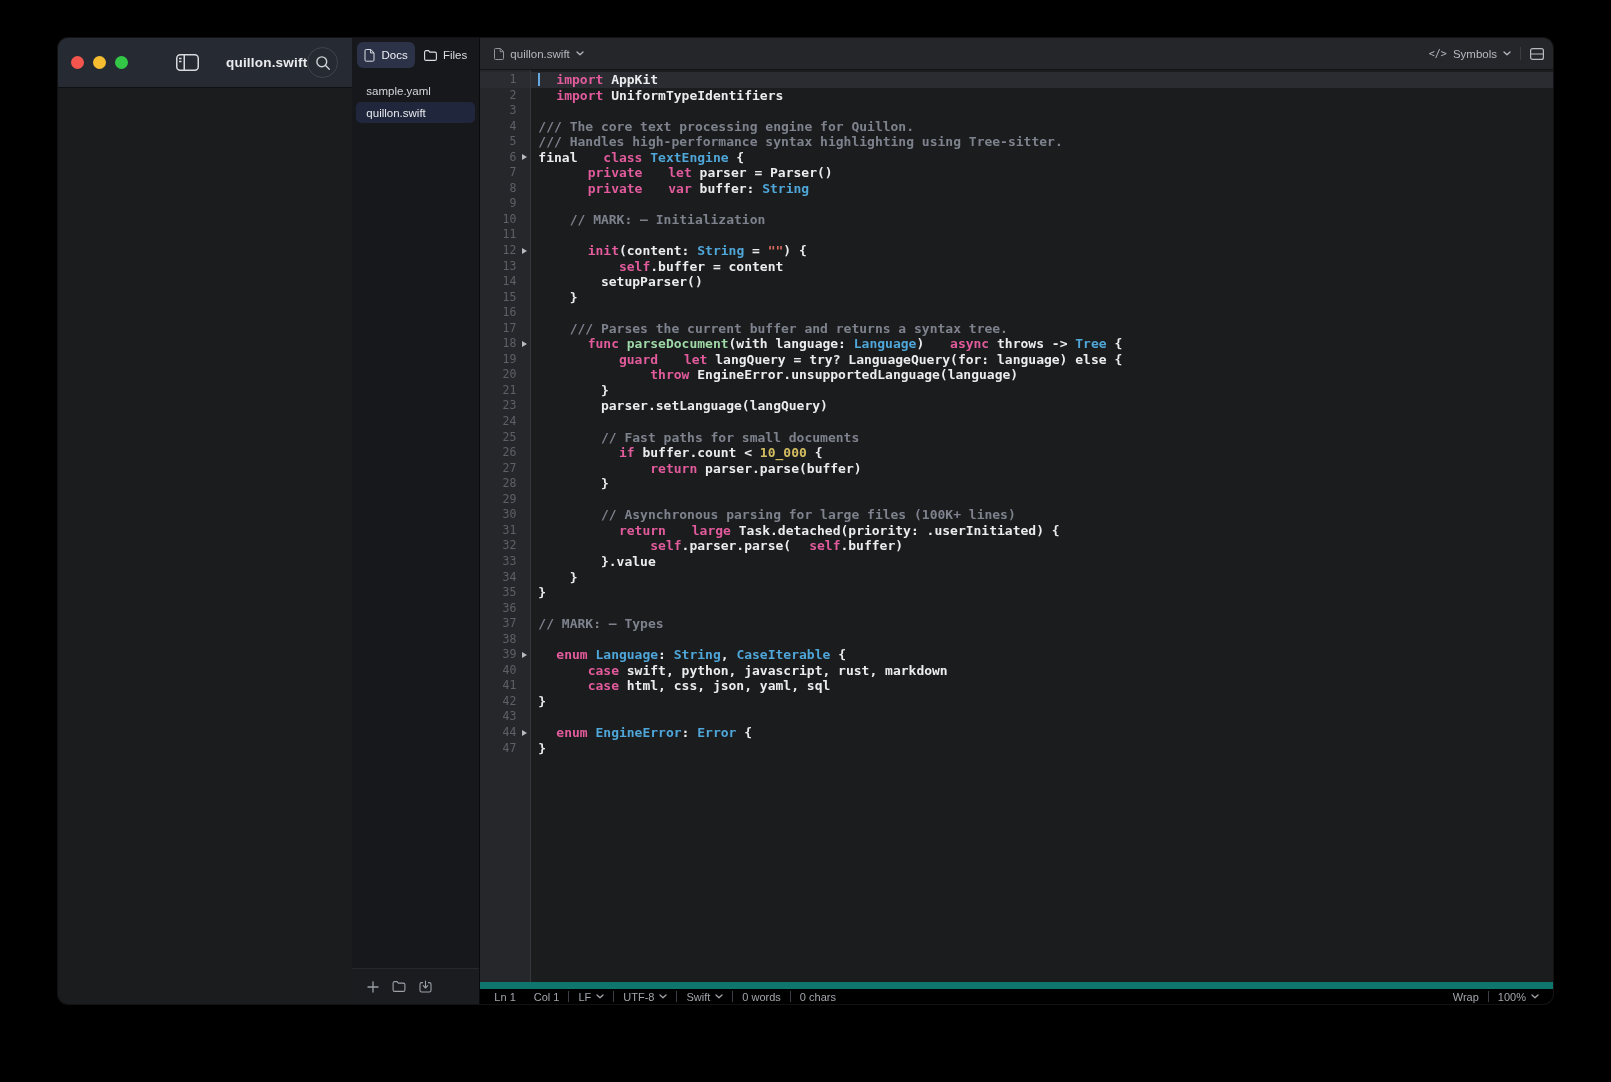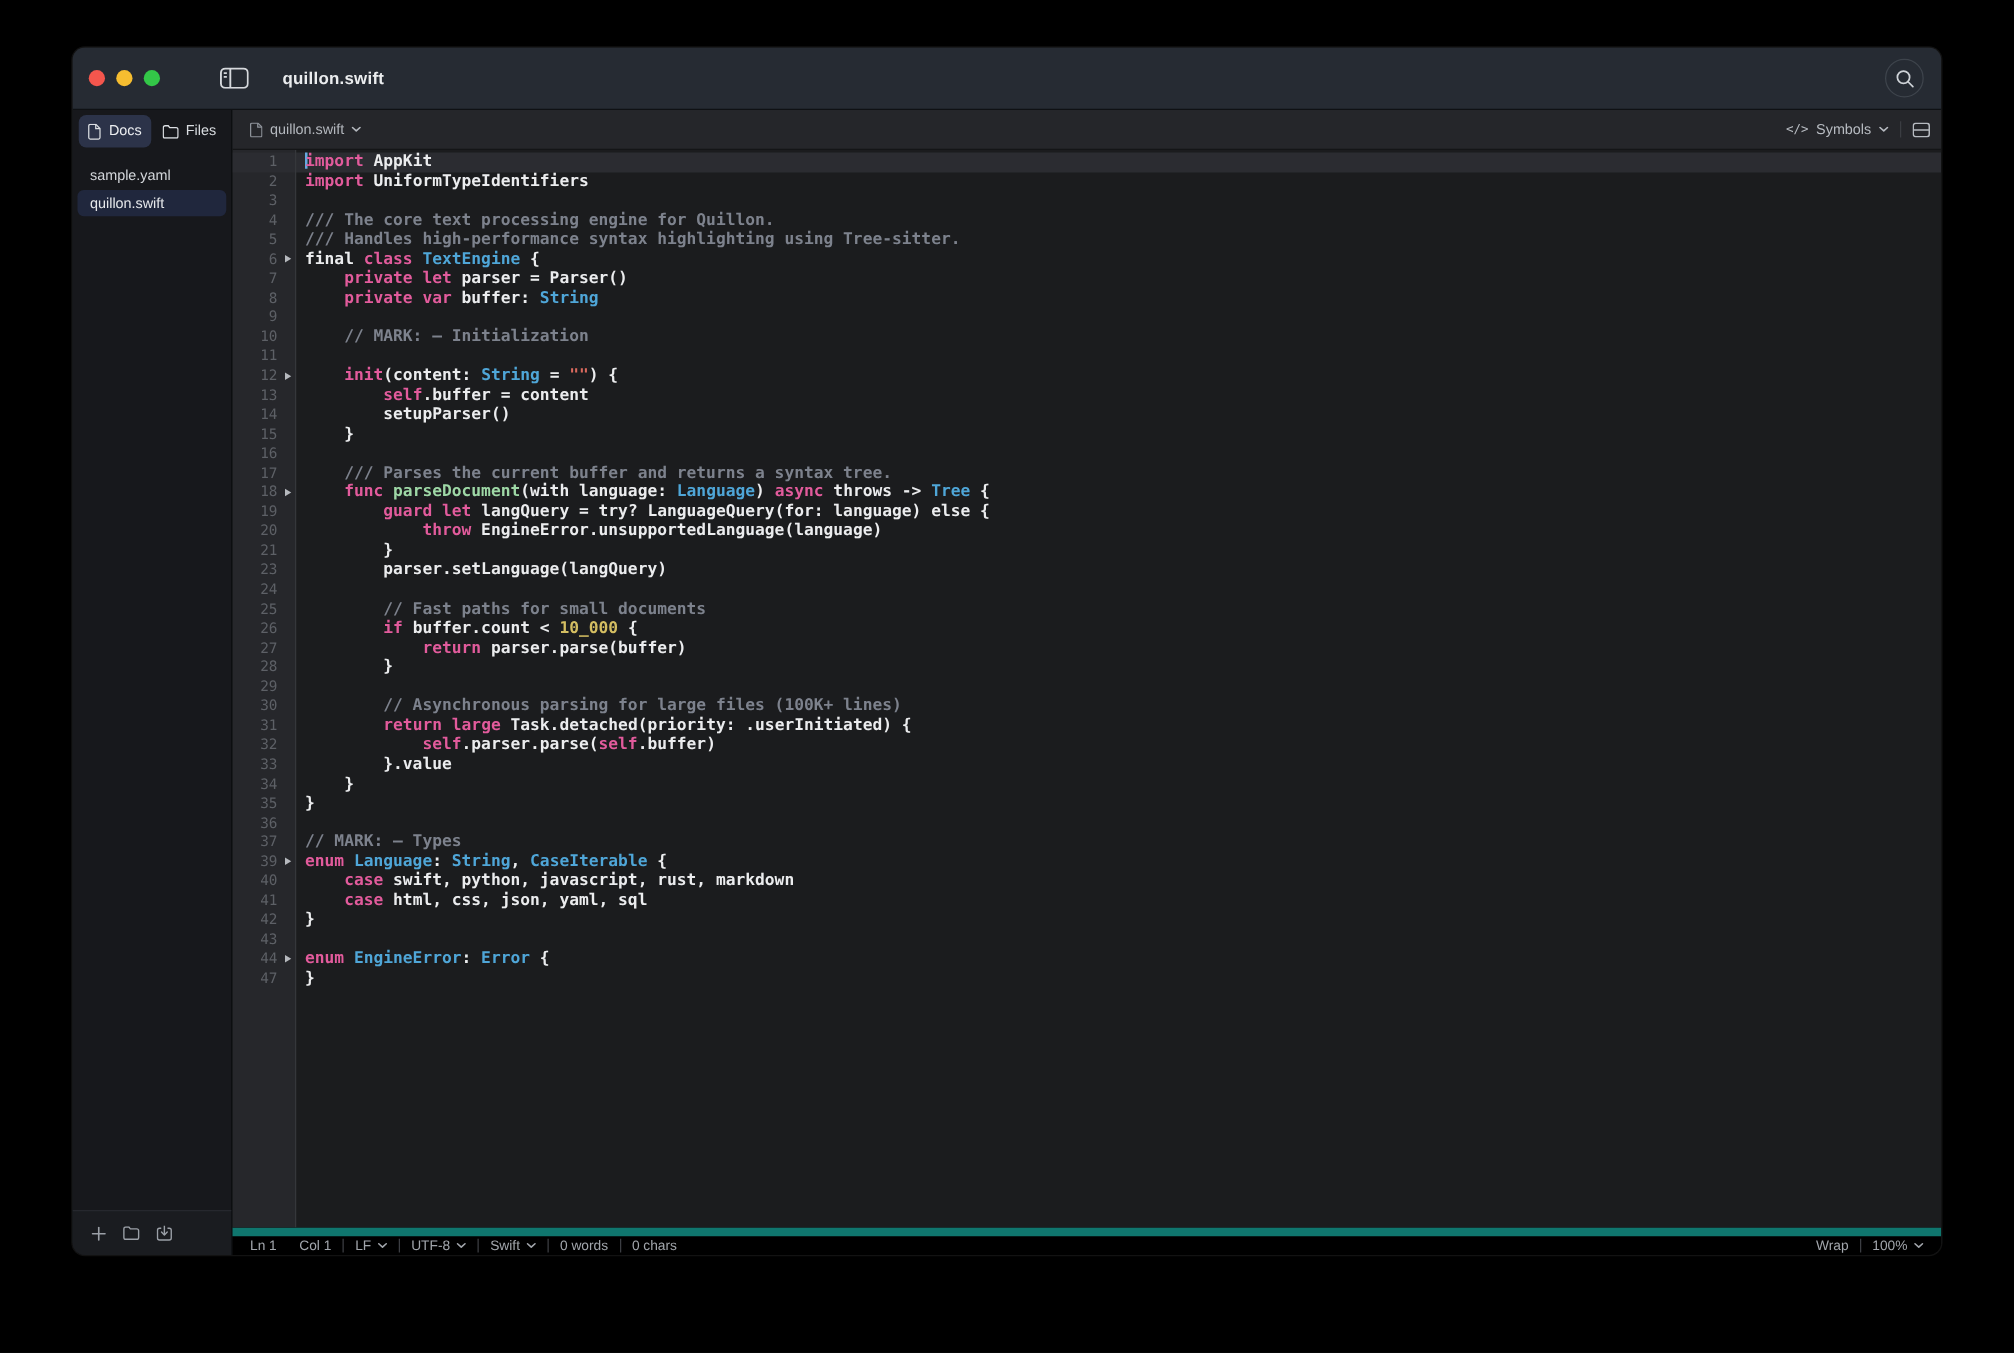--- a/index.html
+++ b/index.html
@@ -1,21 +1,21 @@
 <!DOCTYPE html>
 <html style="--kw: #e25b9c; --ty: #4fa6d8; --fn: #9ed8a6; --cm: #7d828d; --st: #da6a5e; --nu: #d4be62; --pl: #ebecee; --cursor: #66a9e0;"><head>
 <meta charset="utf-8">
 <style>
   * { margin:0; padding:0; box-sizing:border-box; }
   html,body { width:1611px; height:1082px; background:#000; overflow:hidden;
               font-family:"Liberation Sans", sans-serif; }
 
   .window { position:absolute; left:58px; top:38px; width:1495px; height:966px;
             background:#1b1c1e; border-radius:10px; overflow:hidden;
-            display:flex; flex-direction:column;
+            display:flex; flex-direction:row;
             box-shadow:0 0 0 1px rgba(255,255,255,0.07), 0 30px 70px rgba(0,0,0,0.6); }
 
   
   .titlebar { flex:none; height:50px; background:#262b33; border-bottom:1px solid #0f1114;
               display:flex; align-items:center; padding:0 13px; }
   .dots { display:flex; align-items:center; gap:9px; }
   .dot { width:13px; height:13px; border-radius:50%; }
   .dot.red{ background:#f4564d; } .dot.yellow{ background:#f6bd30; } .dot.green{ background:#33c748; }
   .tb-toggle { margin-left:44px; width:30px; height:26px; display:flex; align-items:center;
                justify-content:center; color:#d6d9dd; border-radius:5px; }
@@ -64,21 +64,21 @@
   .row { display:flex; height:15.56px; white-space:pre; }
   .row.current { background:#2b2c31; }
   .numcell { flex:none; width:50px; position:relative; text-align:right; padding-right:14px;
              color:#5d6066; font-size:11.5px; font-weight:normal; }
   .fold { position:absolute; right:3px; top:4.6px; width:0; height:0;
           border-left:5px solid #b6b9be; border-top:3.5px solid transparent;
           border-bottom:3.5px solid transparent; }
   .linetext { padding-left:8px; }
   .cursor { display:inline-block; width:2px; height:13px; background:var(--cursor,#66a9e0);
             vertical-align:-2px; margin-right:-2px; }
-  .tok-k{ color:var(--kw); } .tok-t{ color:var(--ty); } .tok-f{ color:var(--fn); }
+  .tok-k{ color:var(--kw);padding-left:18px; } .tok-t{ color:var(--ty); } .tok-f{ color:var(--fn); }
   .tok-c{ color:var(--cm); } .tok-s{ color:var(--st); } .tok-n{ color:var(--nu); }
   .tok-p{ color:var(--pl); }
 
   
   .statusbar { flex:none; height:22px; background:#000000; border-top:7px solid #0f766e;
                display:flex; align-items:center; padding:0 14px;
                font-family:Liberation Sans, sans-serif; font-size:11px; color:#a2a6ac; }
   .sb-left, .sb-right { display:flex; align-items:center; }
   .sb-right { margin-left:auto; }
   .sb-item { display:flex; align-items:center; gap:5px; padding:0 9px; white-space:nowrap; }
@@ -249,20 +249,21 @@
             <div class="row"><span class="numcell">28</span><span class="linetext"><span class="tok-p">        }</span></span></div>
             <div class="row"><span class="numcell">29</span><span class="linetext"></span></div>
             <div class="row"><span class="numcell">30</span><span class="linetext"><span class="tok-c">        // Asynchronous parsing for large files (100K+ lines)</span></span></div>
             <div class="row"><span class="numcell">31</span><span class="linetext"><span class="tok-p">        </span><span class="tok-k">return</span><span class="tok-p"> </span><span class="tok-k">large</span><span class="tok-p"> Task.detached(priority: .userInitiated) {</span></span></div>
             <div class="row"><span class="numcell">32</span><span class="linetext"><span class="tok-p">            </span><span class="tok-k">self</span><span class="tok-p">.parser.parse(</span><span class="tok-k">self</span><span class="tok-p">.buffer)</span></span></div>
             <div class="row"><span class="numcell">33</span><span class="linetext"><span class="tok-p">        }.value</span></span></div>
             <div class="row"><span class="numcell">34</span><span class="linetext"><span class="tok-p">    }</span></span></div>
             <div class="row"><span class="numcell">35</span><span class="linetext"><span class="tok-p">}</span></span></div>
             <div class="row"><span class="numcell">36</span><span class="linetext"></span></div>
             <div class="row"><span class="numcell">37</span><span class="linetext"><span class="tok-c">// MARK: — Types</span></span></div>
+            <div class="row"><span class="numcell">38</span><span class="linetext"></span></div>
             <div class="row"><span class="numcell">39<span class="fold"></span></span><span class="linetext"><span class="tok-k">enum</span><span class="tok-t"> Language</span><span class="tok-p">: </span><span class="tok-t">String</span><span class="tok-p">, </span><span class="tok-t">CaseIterable</span><span class="tok-p"> {</span></span></div>
             <div class="row"><span class="numcell">40</span><span class="linetext"><span class="tok-p">    </span><span class="tok-k">case</span><span class="tok-p"> swift, python, javascript, rust, markdown</span></span></div>
             <div class="row"><span class="numcell">41</span><span class="linetext"><span class="tok-p">    </span><span class="tok-k">case</span><span class="tok-p"> html, css, json, yaml, sql</span></span></div>
             <div class="row"><span class="numcell">42</span><span class="linetext"><span class="tok-p">}</span></span></div>
             <div class="row"><span class="numcell">43</span><span class="linetext"></span></div>
             <div class="row"><span class="numcell">44<span class="fold"></span></span><span class="linetext"><span class="tok-k">enum</span><span class="tok-t"> EngineError</span><span class="tok-p">: </span><span class="tok-t">Error</span><span class="tok-p"> {</span></span></div>
             <div class="row"><span class="numcell">47</span><span class="linetext"><span class="tok-p">}</span></span></div>
           </div>
       </div>
 

